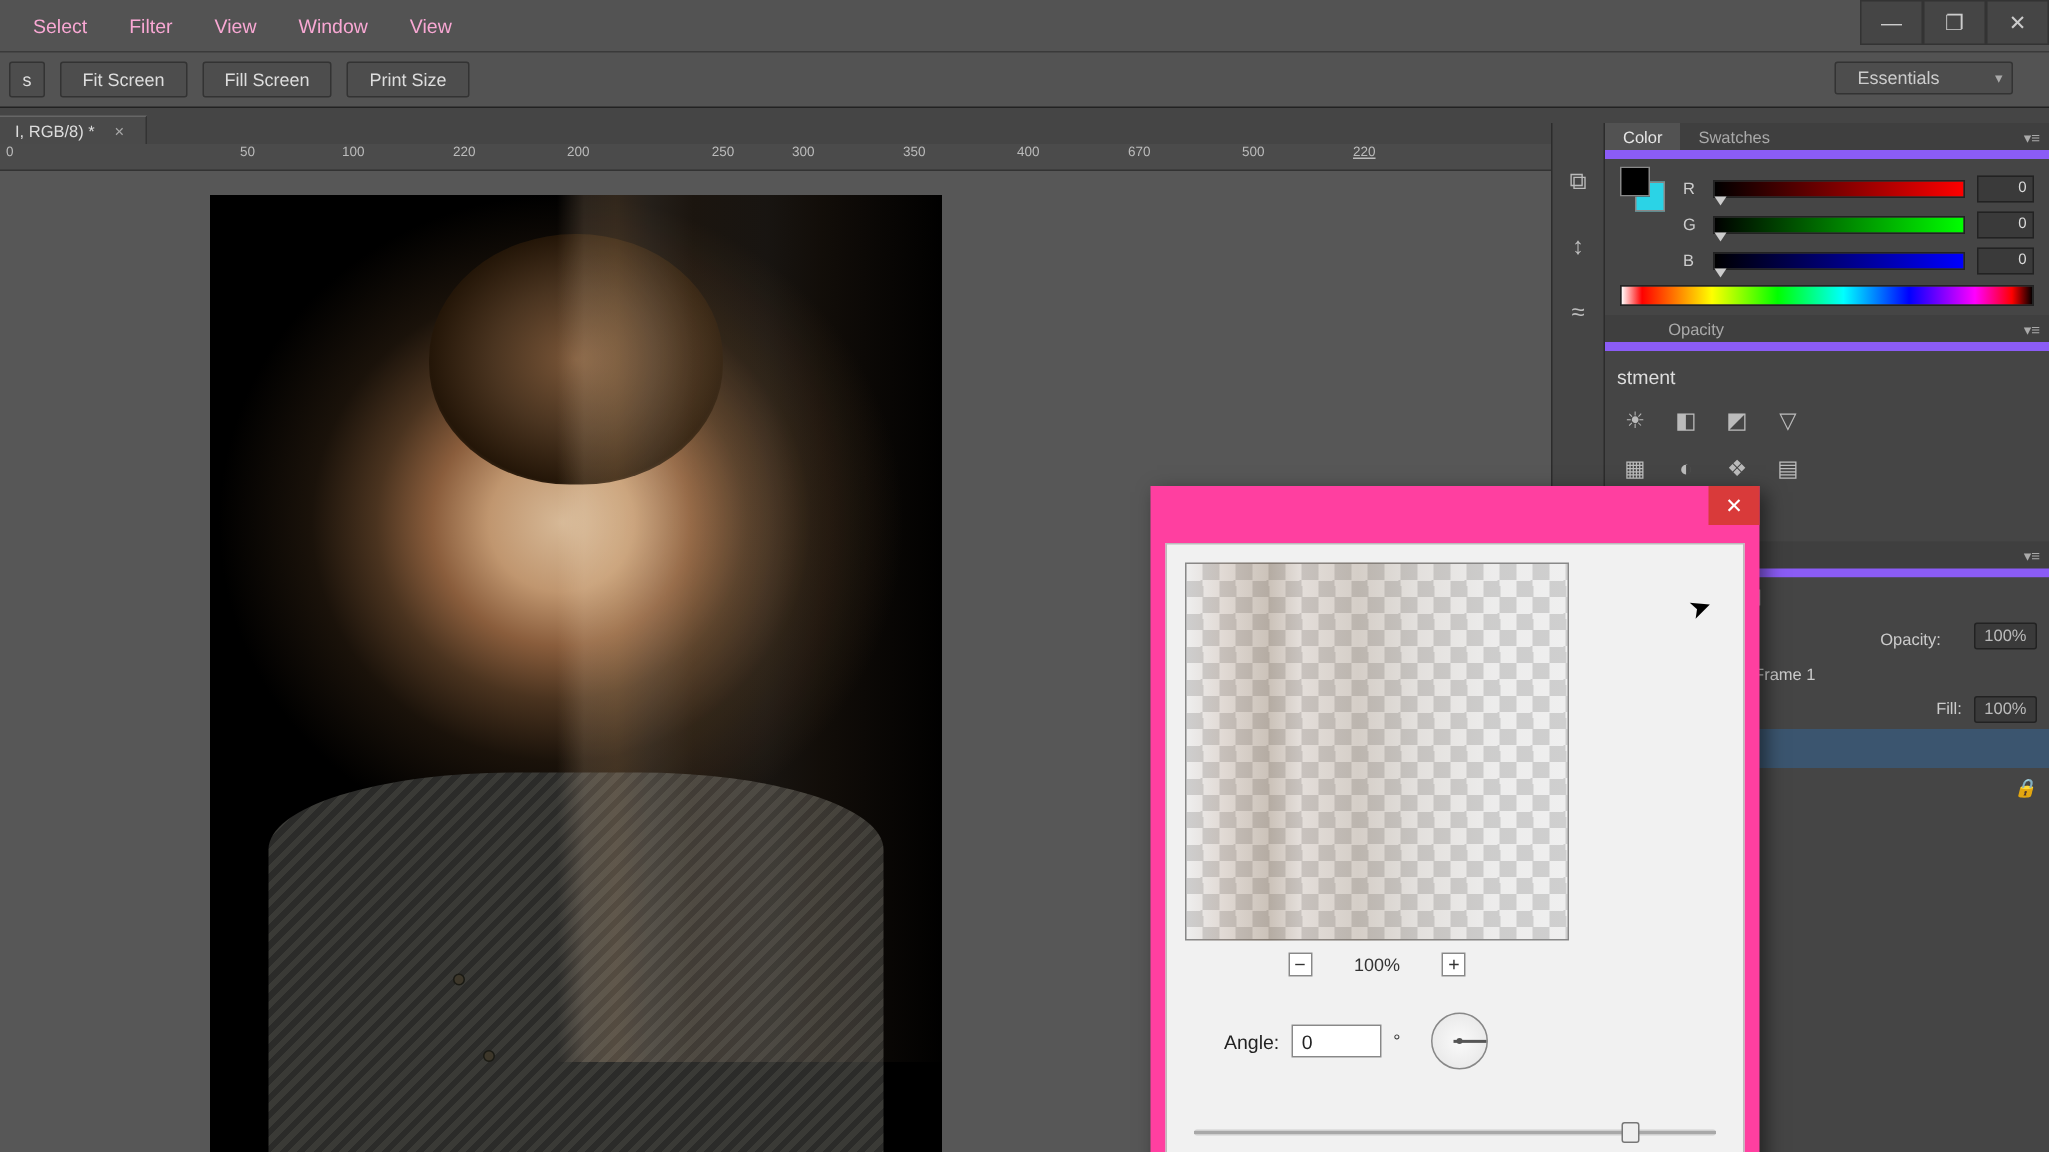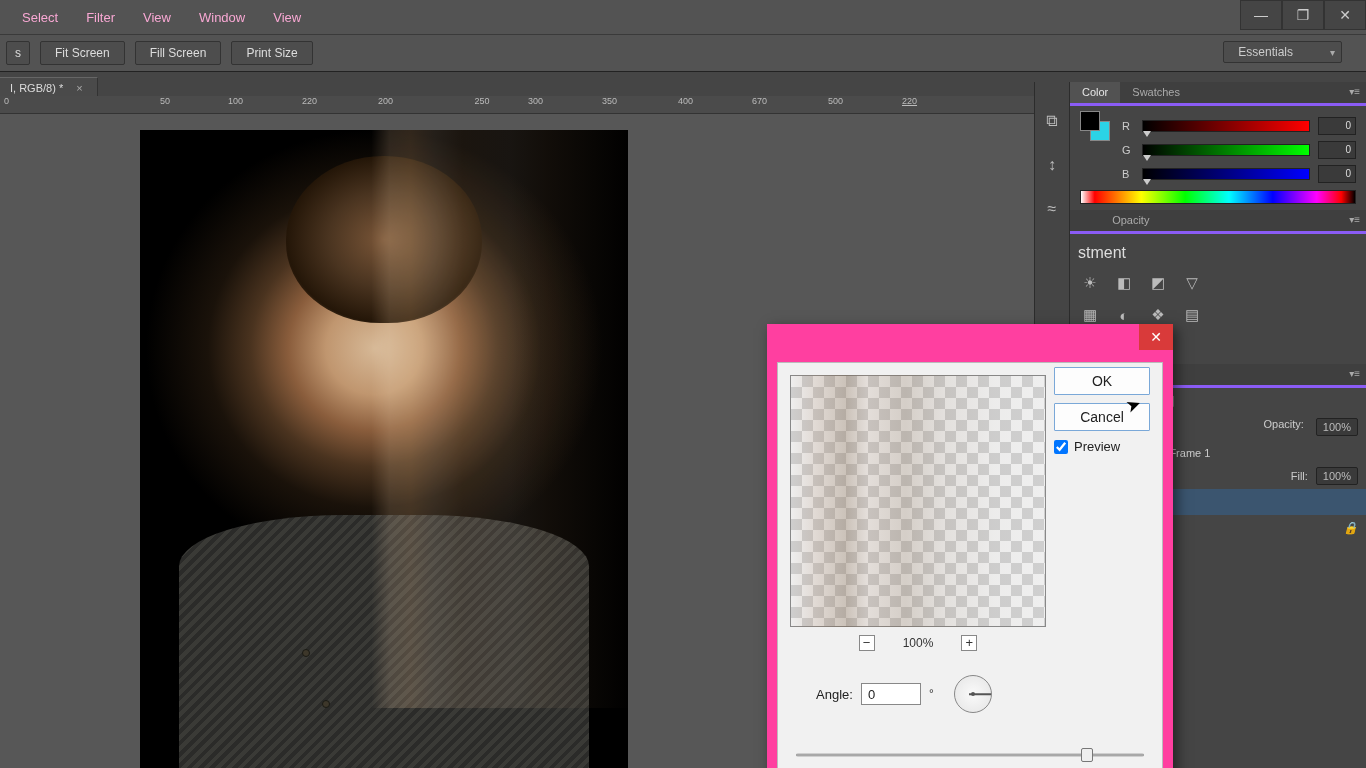--- a/index.html
+++ b/index.html
@@ -33,21 +33,21 @@
 .portrait-sweater { position:absolute; bottom:0; left:8%; width:84%; height:40%; background: repeating-linear-gradient(135deg, #2b2b29 0 4px, #3a3a36 4px 8px); border-radius:40% 40% 0 0 / 20% 20% 0 0;}
 .btn-dot{position:absolute;width:8px;height:8px;border-radius:50%;background:#3d372a;border:1px solid #1a1a14;}
 .motion-streak { position:absolute; top:0; right:-2%; width:62%; height:90%; background: linear-gradient(90deg, transparent 0%, rgba(140,110,80,0) 12%, rgba(170,140,110,0.25) 18%, rgba(90,70,50,0.55) 25%, rgba(200,170,140,0.18) 33%, rgba(90,70,50,0.3) 42%, rgba(200,170,140,0.12) 58%, rgba(40,30,20,0.45) 70%, transparent 98%); mix-blend-mode: screen;}
 
 
 .dock-strip { position: absolute; right: 296px; top:-14px; width: 36px; bottom:0; background:#454545; border-left:1px solid #2c2c2c; border-right:1px solid #2c2c2c; display:flex; flex-direction:column; align-items:center; gap:22px; padding-top:28px;}
 .strip-ico { width:22px; height:22px; display:flex; align-items:center; justify-content:center; color:#bbb; font-size:16px; cursor:pointer;}
 
 
 .panels { position: absolute; right: 0; top: -14px; width: 296px; bottom: 0; background: #454545; }
-.panel-tabs { display: flex; height: 24px; background: #3f3f3f; border-bottom: 3px solid #8b5cf6; }
+.panel-tabs { display: flex; height: 24px; background: #3f3f3f; border-bottom: 6px solid #8b5cf6; }
 .ptab { padding: 4px 12px 2px 12px; font-size: 11px; color: #aaa; cursor:pointer; }
 .ptab.active { background: #525252; color: #e6e6e6; }
 .ptab-spacer{flex:1;}
 .ptab-menu { padding:4px 6px; color:#aaa; font-size:10px; cursor:pointer;}
 
 
 .color-body { padding: 8px 10px 6px 10px; background:#454545;}
 .color-row { display:flex; align-items:center; gap:8px; height:24px; }
 .fgbg { position:relative; width:30px; height:30px; margin-right:4px;}
 .fg-sw { position:absolute; left:0; top:0; width:20px; height:20px; background:#000; border:1px solid #888;}
@@ -56,27 +56,27 @@
 .ch-slider { flex:1; height:12px; border:1px solid #222; position:relative;}
 .sld-r{ background: linear-gradient(90deg, #000, #f00);}
 .sld-g{ background: linear-gradient(90deg, #000, #0f0);}
 .sld-b{ background: linear-gradient(90deg, #000, #00f);}
 .ch-slider::after{content:"";position:absolute;left:0;bottom:-6px;width:0;height:0;border-left:4px solid transparent;border-right:4px solid transparent;border-top:6px solid #ccc;}
 .ch-val { width:38px; height:18px; background:#3a3a3a; border:1px solid #222; font-size:10px; text-align:right; padding-right:4px; line-height:16px; color:#ddd;}
 .spectrum { height:14px; margin:4px 0 0 0; background: linear-gradient(90deg, #fff 0%, #f00 5%, #ff0 22%, #0f0 38%, #0ff 54%, #00f 70%, #f0f 86%, #f00 95%, #000 100%); border:1px solid #222;}
 
 
 .adj-body { padding:6px 8px 4px 6px; background:#454545;}
-.adj-title { font-size:16px; color:#ddd; padding:4px 0 8px 2px;}
+.adj-title { font-size:13px; color:#ddd; padding:4px 0 8px 2px;}
 .adj-grid { display:grid; grid-template-columns: repeat(5, 28px); gap:6px; }
 .adj-ico { width:28px; height:26px; display:flex; align-items:center; justify-content:center; color:#bbb; cursor:pointer; font-size:15px;}
 
 
 .lay-body { background:#454545; padding-bottom:6px;}
-.lay-opts { display:flex; align-items:flex-start; gap:12px; padding:6px 8px; font-size:11px; color:#ccc;}
+.lay-opts { display:flex; align-items:flex-end; gap:22px; padding:6px 8px; font-size:11px; color:#ccc;}
 .lay-field { background:#3a3a3a; border:1px solid #222; padding:2px 6px; font-size:11px; color:#bbb; border-radius:2px;}
 .lay-lockrow { display:flex; align-items:center; gap:8px; padding:4px 8px; font-size:11px; color:#ccc;}
 .lay-entry { display:flex; align-items:center; gap:8px; padding:6px 8px; font-size:12px; color:#ddd;}
 .lay-entry.sel { background:#3b556f; }
 .lock-icon{color:#bbb;font-size:12px;}
 .lay-icobar { display:flex; gap:10px; padding:4px 8px; color:#bbb; font-size:14px;}
 
 
 .dialog { position:absolute; left:767px; top:228px; width:406px; height:476px; background:#ff3fa0; box-shadow: 4px 4px 12px rgba(0,0,0,0.5);}
 .dlg-title { position:absolute; top:10px; left:0; right:0; text-align:center; font-size:17px; color:#2a2a2a;}
@@ -279,28 +279,20 @@
     <div class="dlg-close">✕</div>
     <div class="dlg-inner">
       <div class="preview-box"></div>
       <div class="preview-overlay"></div>
       <div class="zoom-row">
         <div class="zoom-btn">−</div>
         <div class="zoom-lbl">100%</div>
         <div class="zoom-btn">+</div>
       </div>
 
-      <div class="dlg-side">
-        <div class="dlg-btn">OK</div>
-        <div class="dlg-btn">Cancel</div>
-        <label class="dlg-chk">
-          <input type="checkbox" checked="" style="">
-          <span>Preview</span>
-        </label>
-      </div>
 
       <div class="angle-row">
         <span>Angle:</span>
         <input class="num-inp" value="0" style="">
         <span class="deg">°</span>
         <div class="angle-dial"></div>
       </div>
 
       <div class="dist-slider">
         <div class="dist-thumb"></div>

